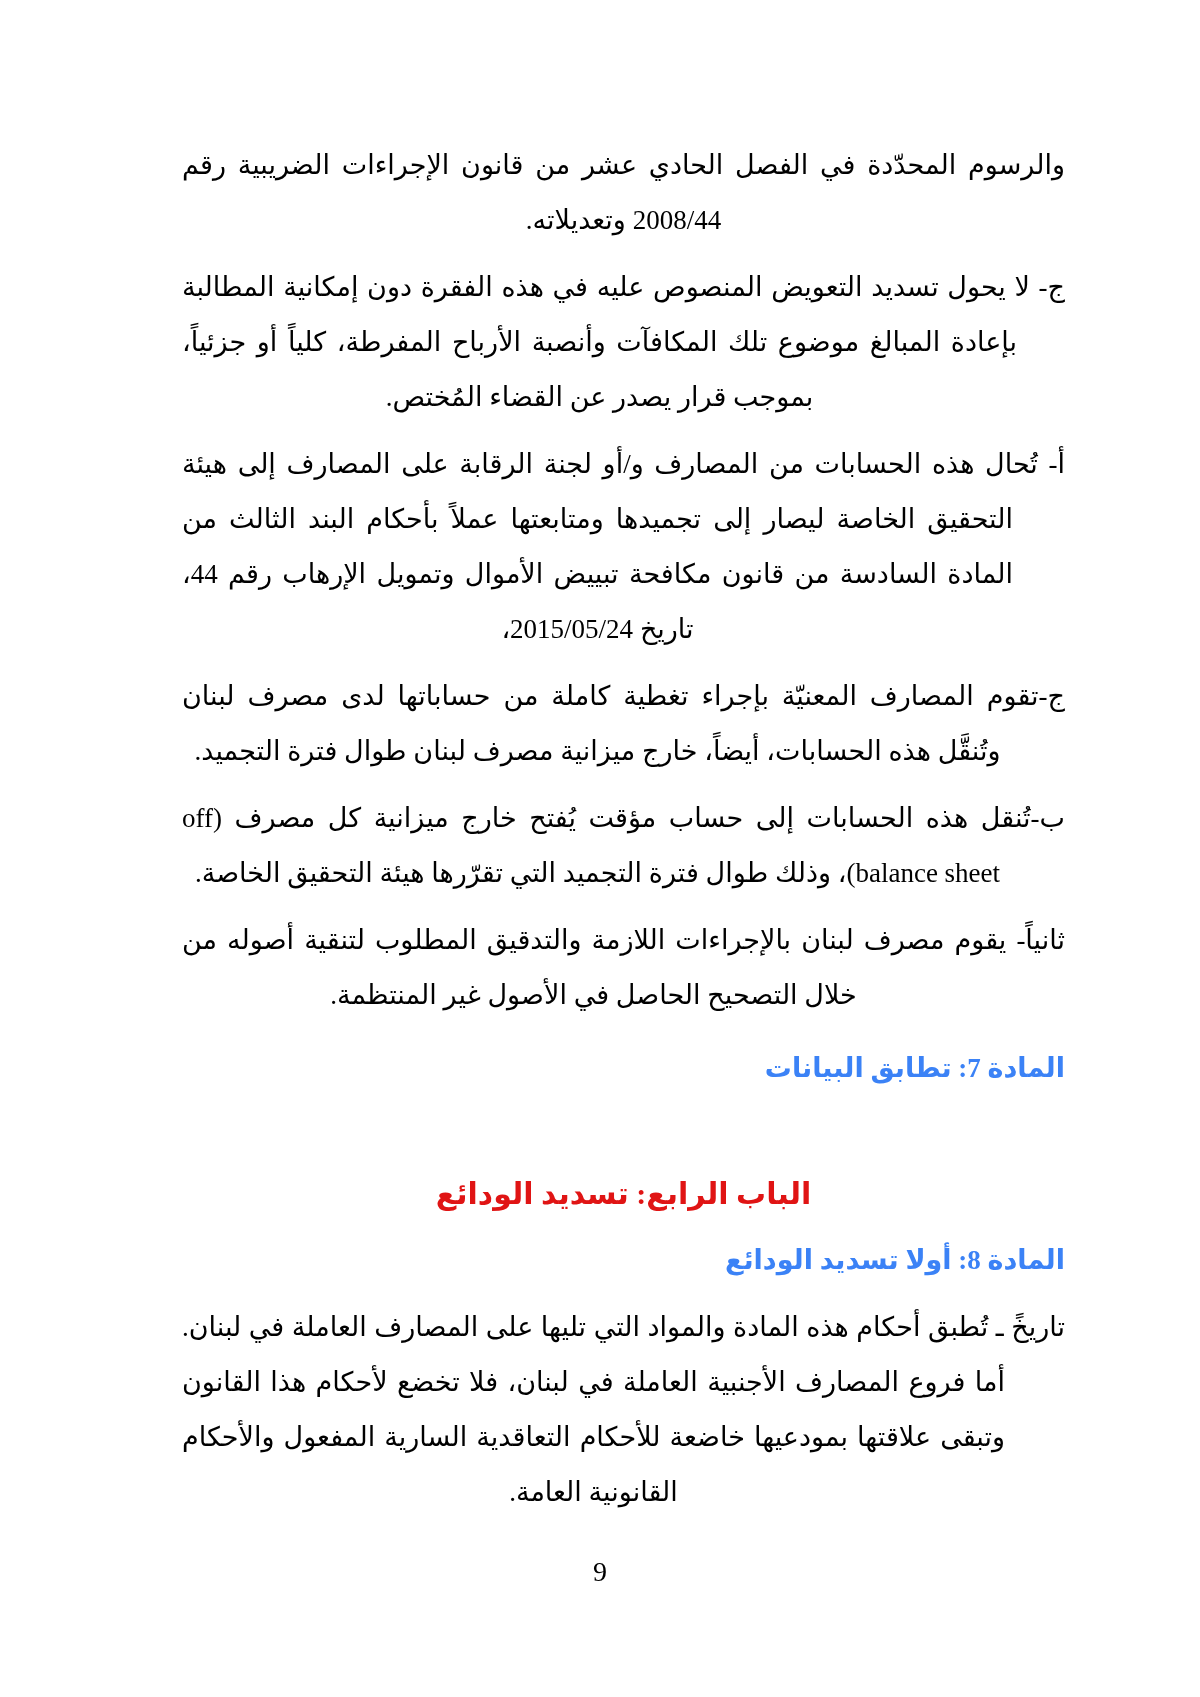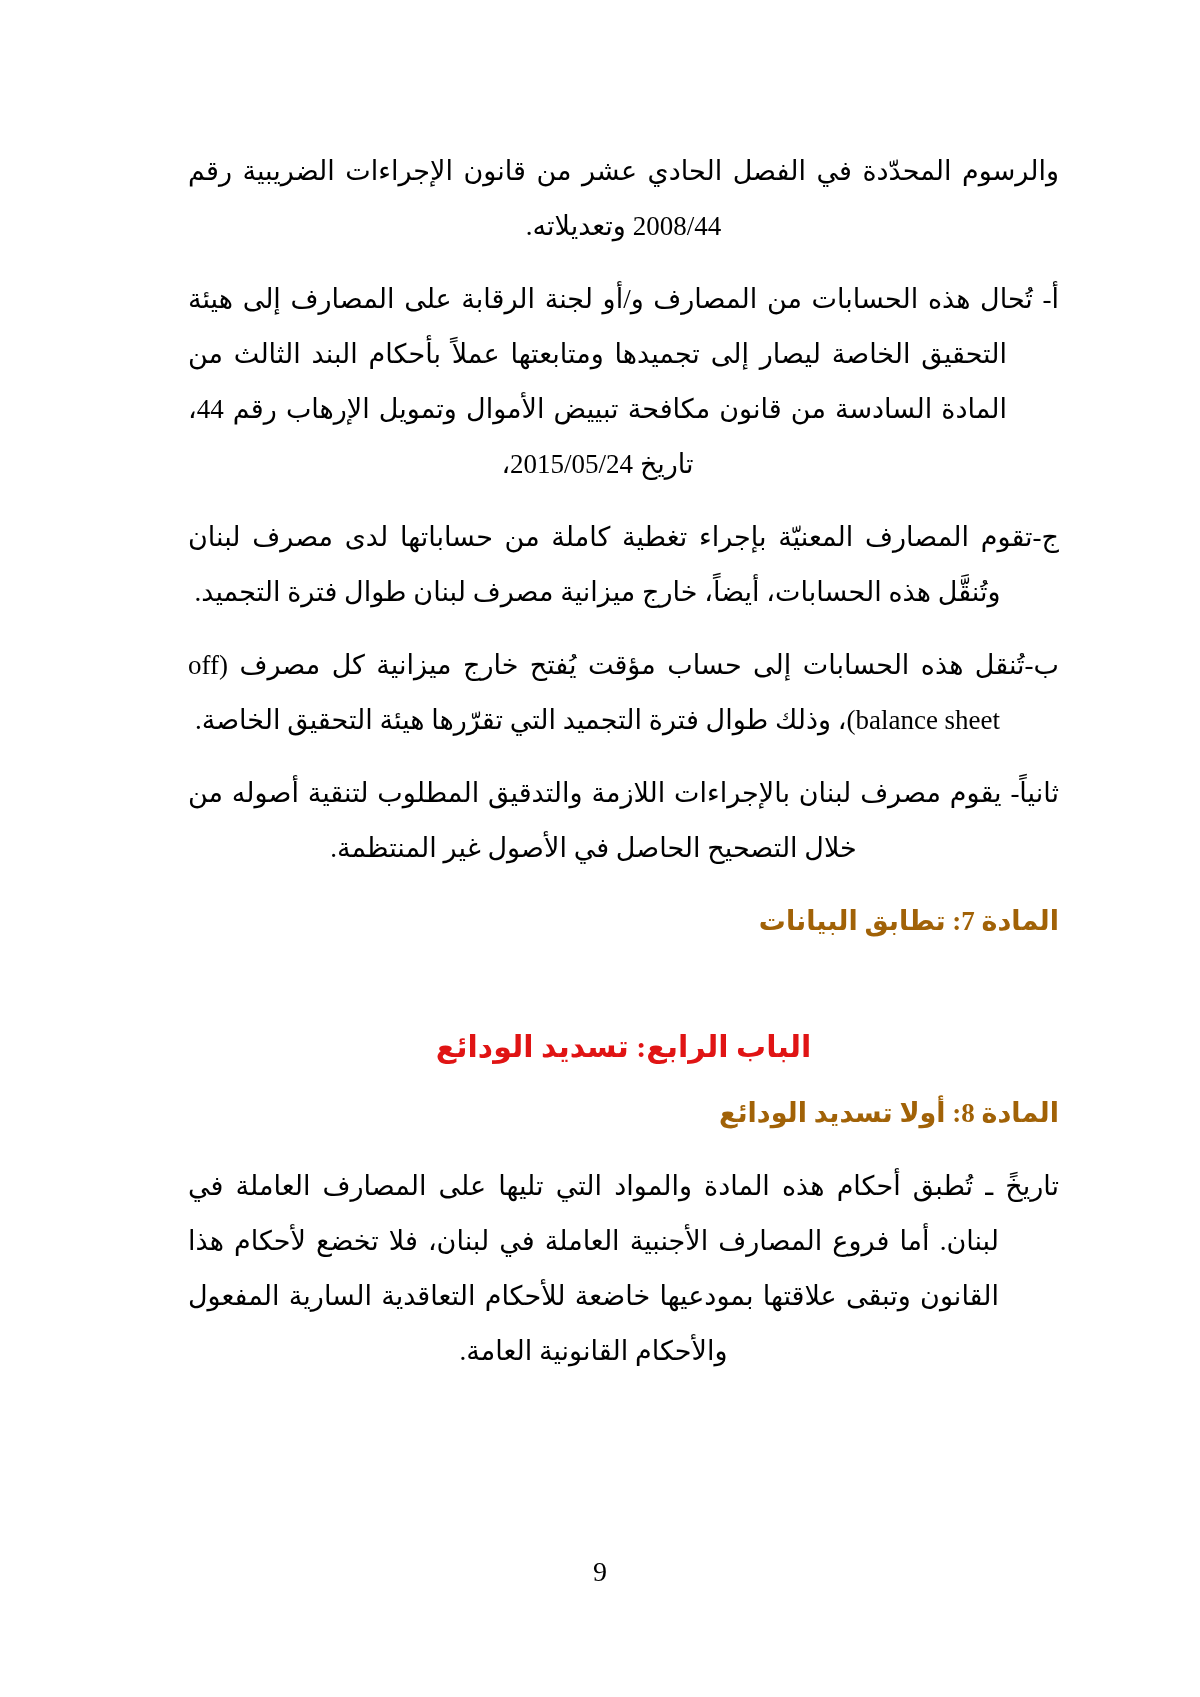--- a/index.html
+++ b/index.html
@@ -24,21 +24,21 @@
   .doc {
     direction: rtl;
     unicode-bidi: embed;
     box-sizing: border-box;
     padding: 126px 123px 0 170px;
     font-size: 27px;
     line-height: 55px;
     text-align: justify;
   }
   .doc p {
-    margin: 18px;
+    margin: 12px;
     text-align: justify;
     text-align-last: center;
   }
   
   .para-fees {
     padding-right: 0;
   }
   .para-fees, .clause {
     text-align-last: center;
   }
@@ -56,21 +56,21 @@
     padding-right: 52px;
     text-indent: -52px;
   }
   .clause {
     padding-right: 60px;
     text-indent: -60px;
   }
   .clause-second { margin-top: 32px; }
   .lead-bold { font-weight: normal; }
   .h-blue {
-    color: #a16207;
+    color: #3b82f6;
     font-weight: bold;
     font-size: 27px;
     text-align: right;
     text-align-last: right !important;
     text-indent: 0;
   }
   .h-art7 { margin-top: 18px !important; }
   .h-art8 { margin-top: 12px !important; }
   .h-red {
     color: #e01414;
@@ -93,20 +93,21 @@
   }
 </style>
 </head>
 <body>
 
 <div class="page">
   <div class="doc">
 
     <p class="para-fees">والرسوم المحدّدة في الفصل الحادي عشر من قانون الإجراءات الضريبية رقم 2008/44 وتعديلاته.</p>
 
+    <p class="item-top"><span>ج-</span><span> لا يحول تسديد التعويض المنصوص عليه في هذه الفقرة دون إمكانية المطالبة بإعادة المبالغ موضوع تلك المكافآت وأنصبة الأرباح المفرطة، كلياً أو جزئياً، بموجب قرار يصدر عن القضاء المُختص.</span></p>
 
 
     <p class="item-sub"><span>أ-</span><span> تُحال هذه الحسابات من المصارف و/أو لجنة الرقابة على المصارف إلى هيئة التحقيق الخاصة ليصار إلى تجميدها ومتابعتها عملاً بأحكام البند الثالث من المادة السادسة من قانون مكافحة تبييض الأموال وتمويل الإرهاب رقم 44، تاريخ 2015/05/24،</span></p>
 
     <p class="item-sub"><span>ج-</span><span>تقوم المصارف المعنيّة بإجراء تغطية كاملة من حساباتها لدى مصرف لبنان وتُنقَّل هذه الحسابات، أيضاً، خارج ميزانية مصرف لبنان طوال فترة التجميد.</span></p>
 
     <p class="item-sub"><span>ب-</span><span>تُنقل هذه الحسابات إلى حساب مؤقت يُفتح خارج ميزانية كل مصرف (off balance sheet)، وذلك طوال فترة التجميد التي تقرّرها هيئة التحقيق الخاصة.</span></p>
 
     <p class="clause clause-second"><span class="lead-bold">ثانياً-</span><span> يقوم مصرف لبنان بالإجراءات اللازمة والتدقيق المطلوب لتنقية أصوله من خلال التصحيح الحاصل في الأصول غير المنتظمة.</span></p>
 

